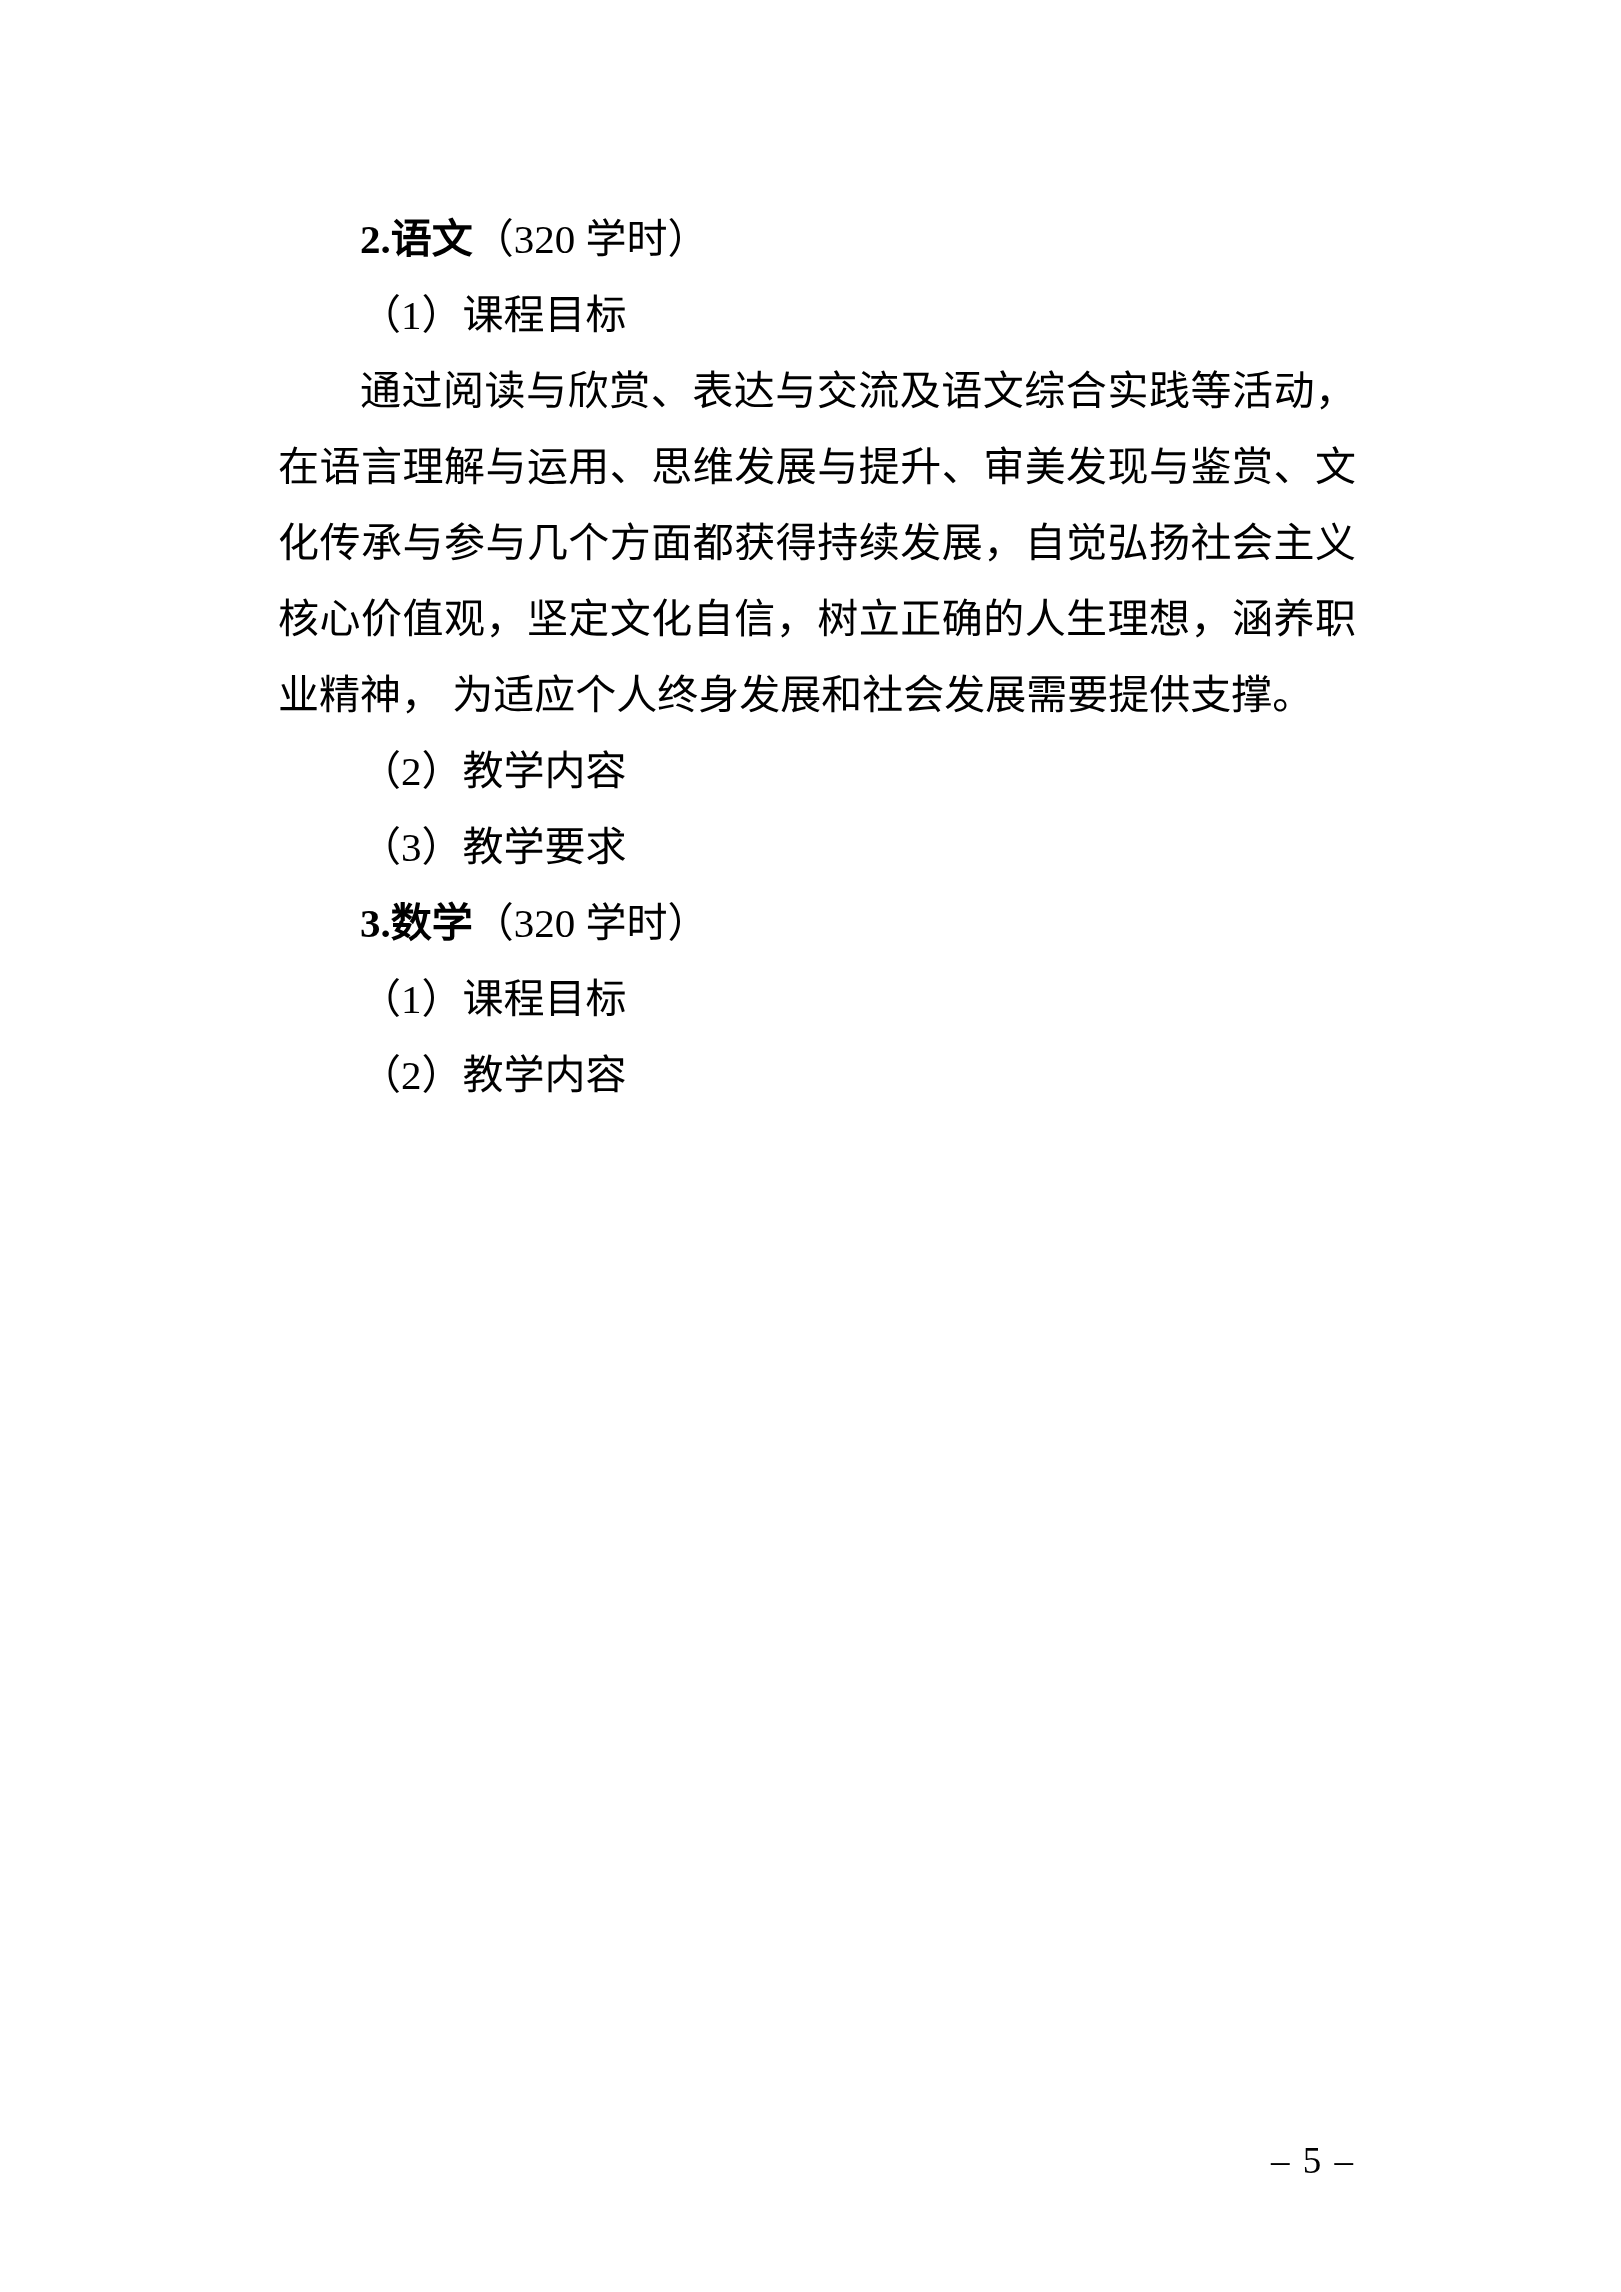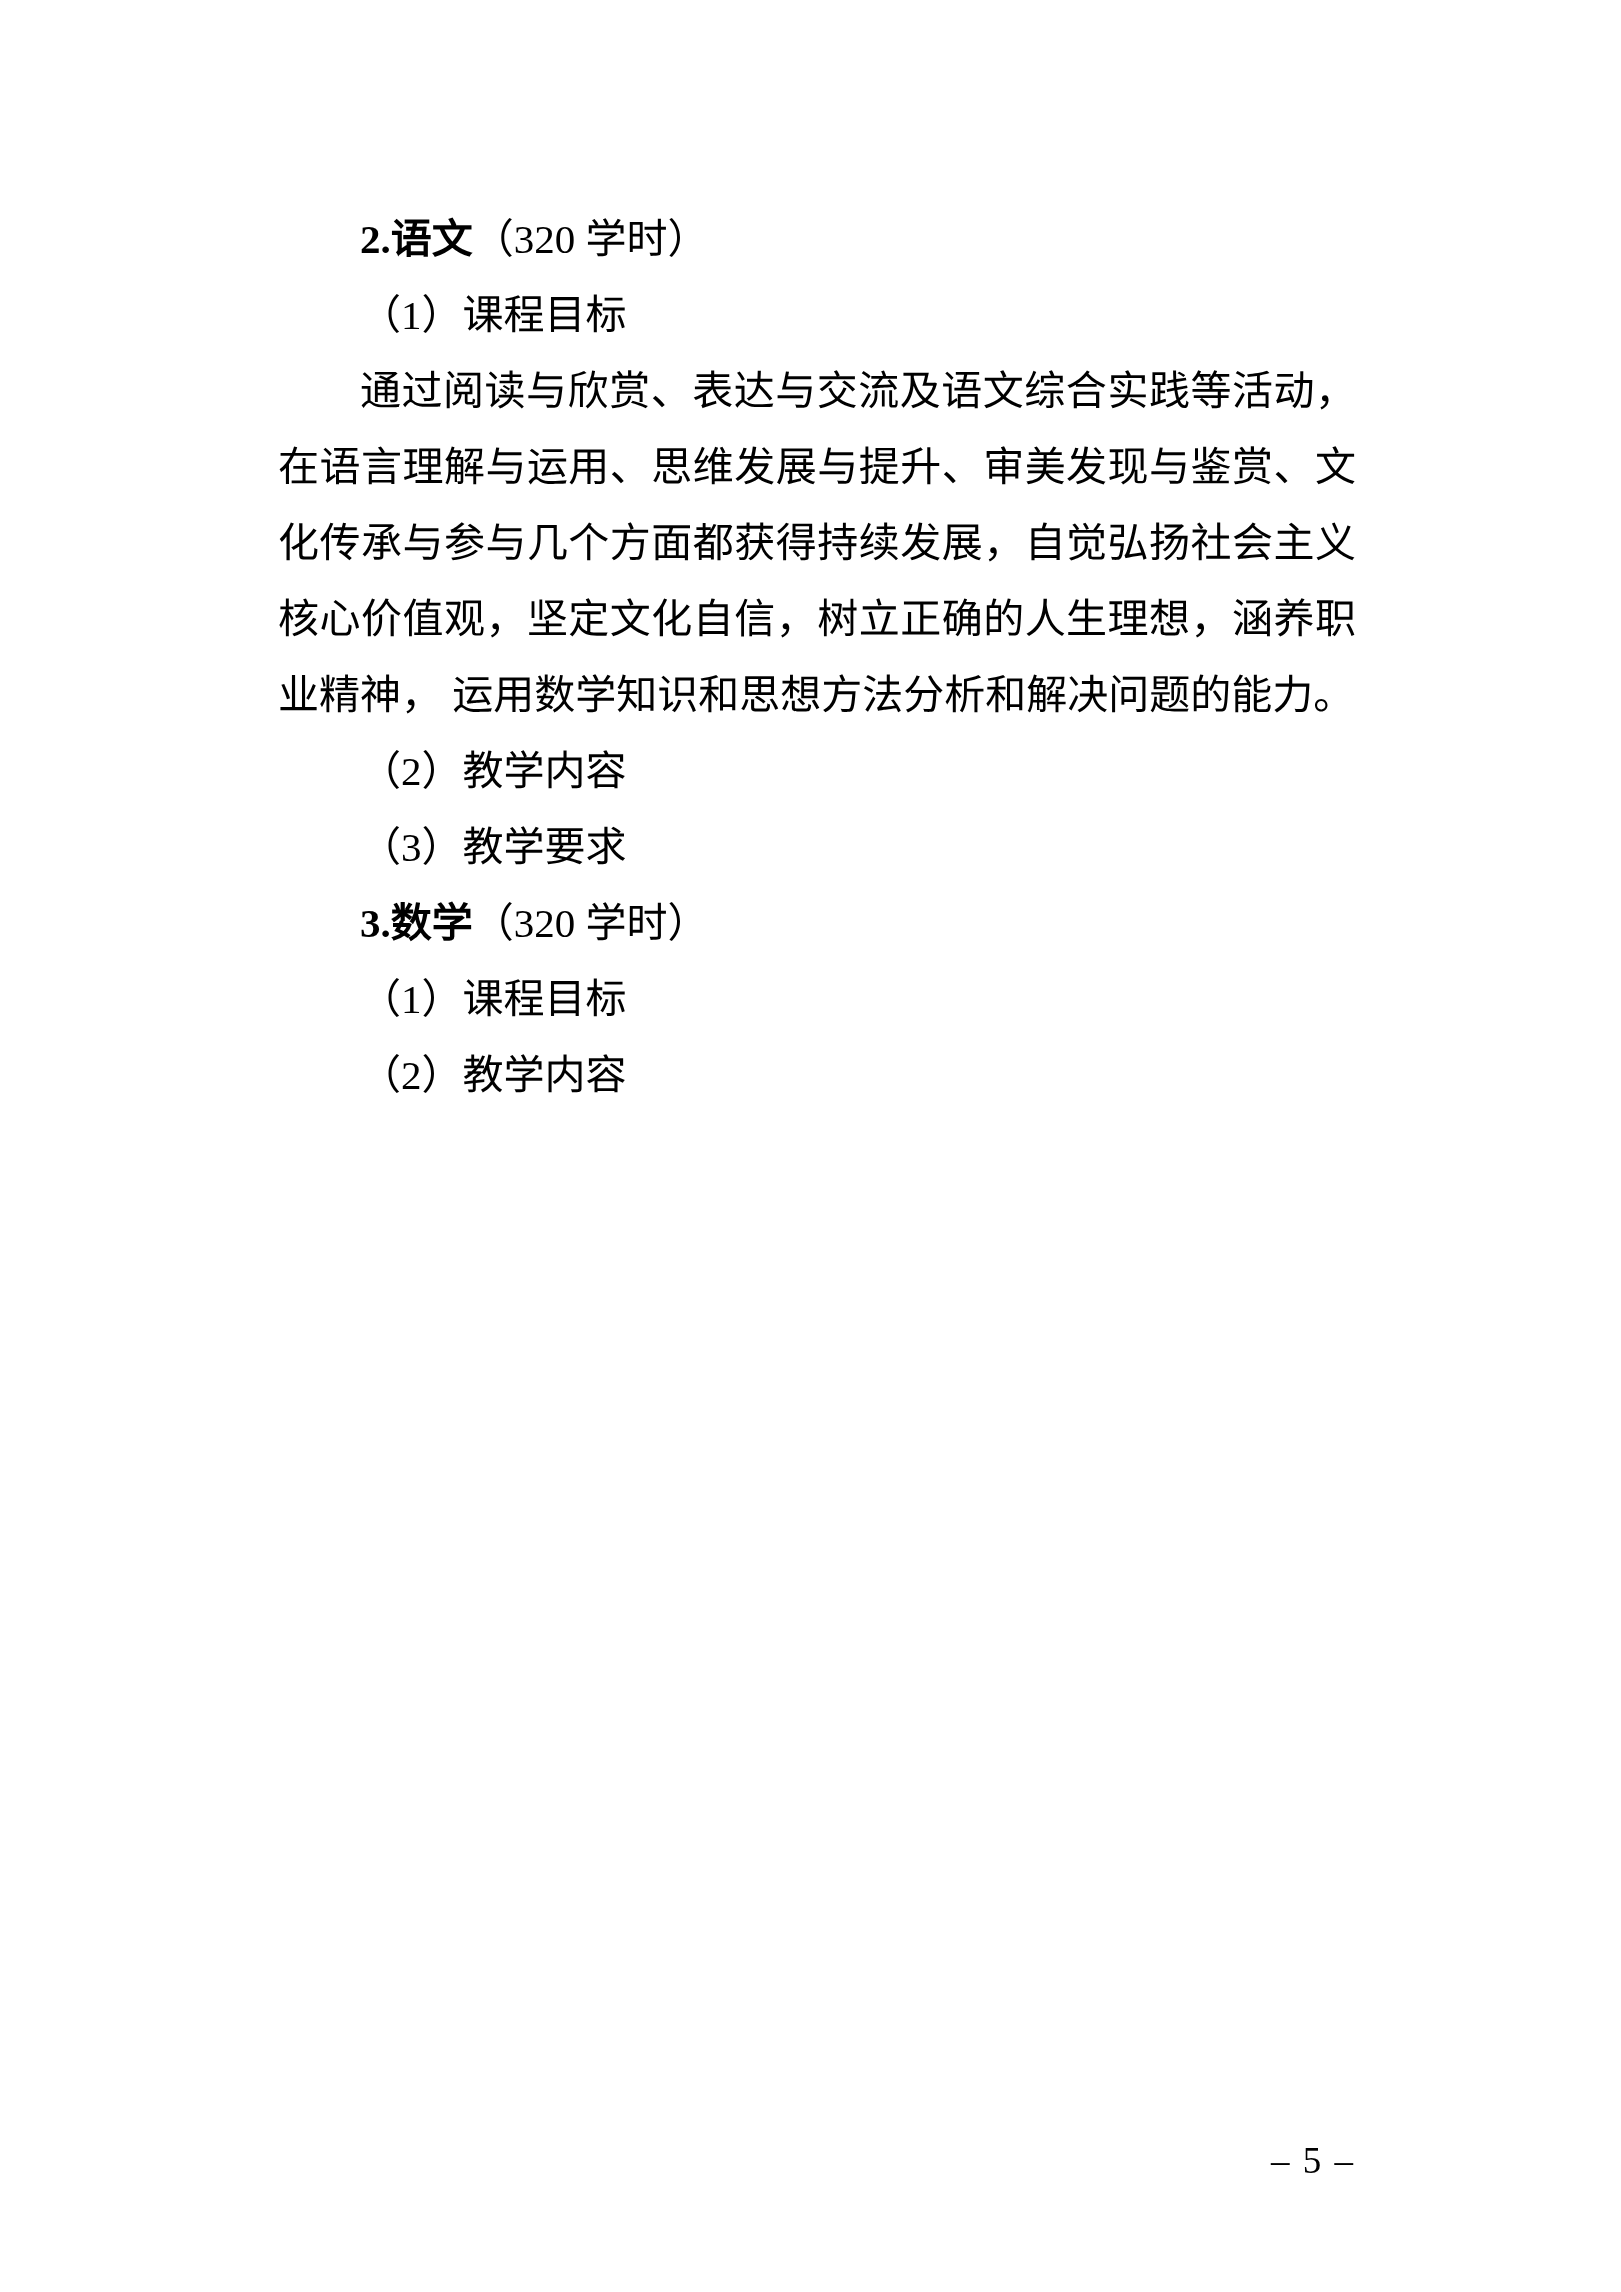--- a/index.html
+++ b/index.html
@@ -50,21 +50,21 @@
 </style>
 </head>
 <body>
 
 <div class="page">
   <div class="content">
 
     <p class="sec-title"><span class="num">2.语文</span><span class="hours">（320 学时）</span></p>
 
     <p>（1）课程目标</p>
-    <p>通过阅读与欣赏、表达与交流及语文综合实践等活动，在语言理解与运用、思维发展与提升、审美发现与鉴赏、文化传承与参与几个方面都获得持续发展，自觉弘扬社会主义核心价值观，坚定文化自信，树立正确的人生理想，涵养职业精神， 运用数学知识和思想方法分析和解决问题的能力。</p>
+    <p>通过阅读与欣赏、表达与交流及语文综合实践等活动，在语言理解与运用、思维发展与提升、审美发现与鉴赏、文化传承与参与几个方面都获得持续发展，自觉弘扬社会主义核心价值观，坚定文化自信，树立正确的人生理想，涵养职业精神， 为适应个人终身发展和社会发展需要提供支撑。</p>
 
     <p>（2）教学内容</p>
 
     <p>（3）教学要求</p>
 
     <p class="sec-title"><span class="num">3.数学</span><span class="hours">（320 学时）</span></p>
 
     <p>（1）课程目标</p>
 
     <p>（2）教学内容</p>

